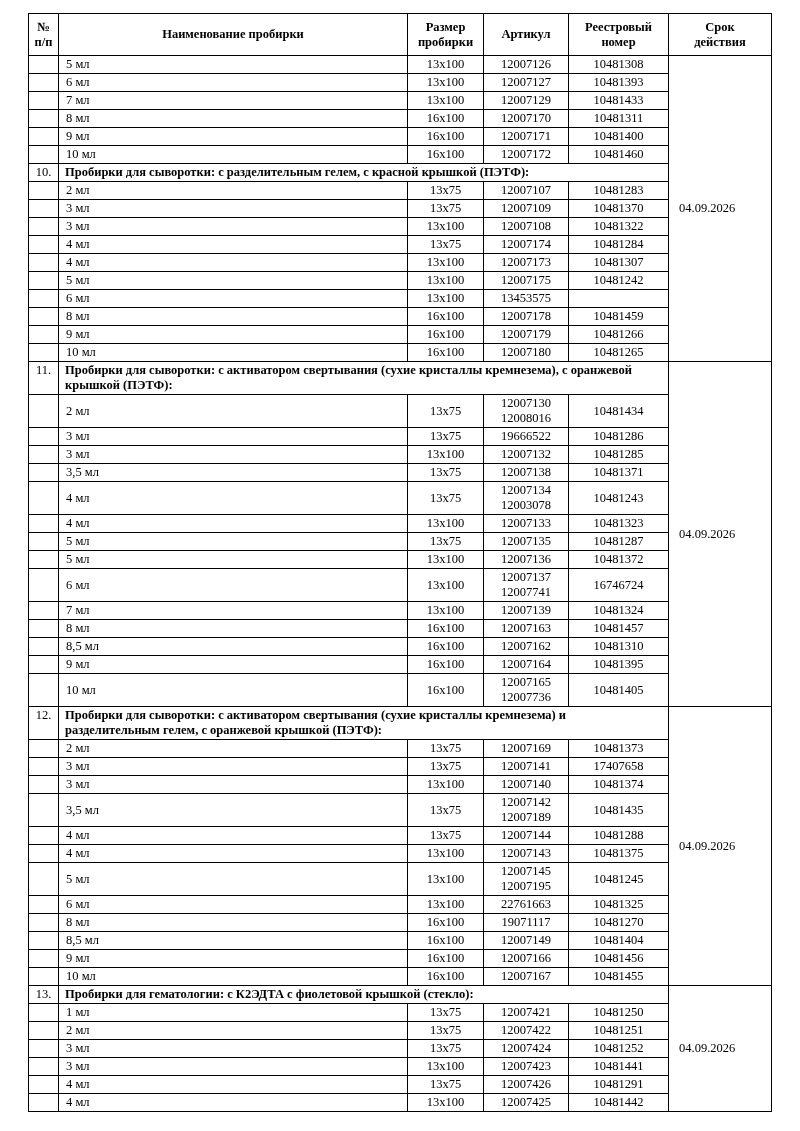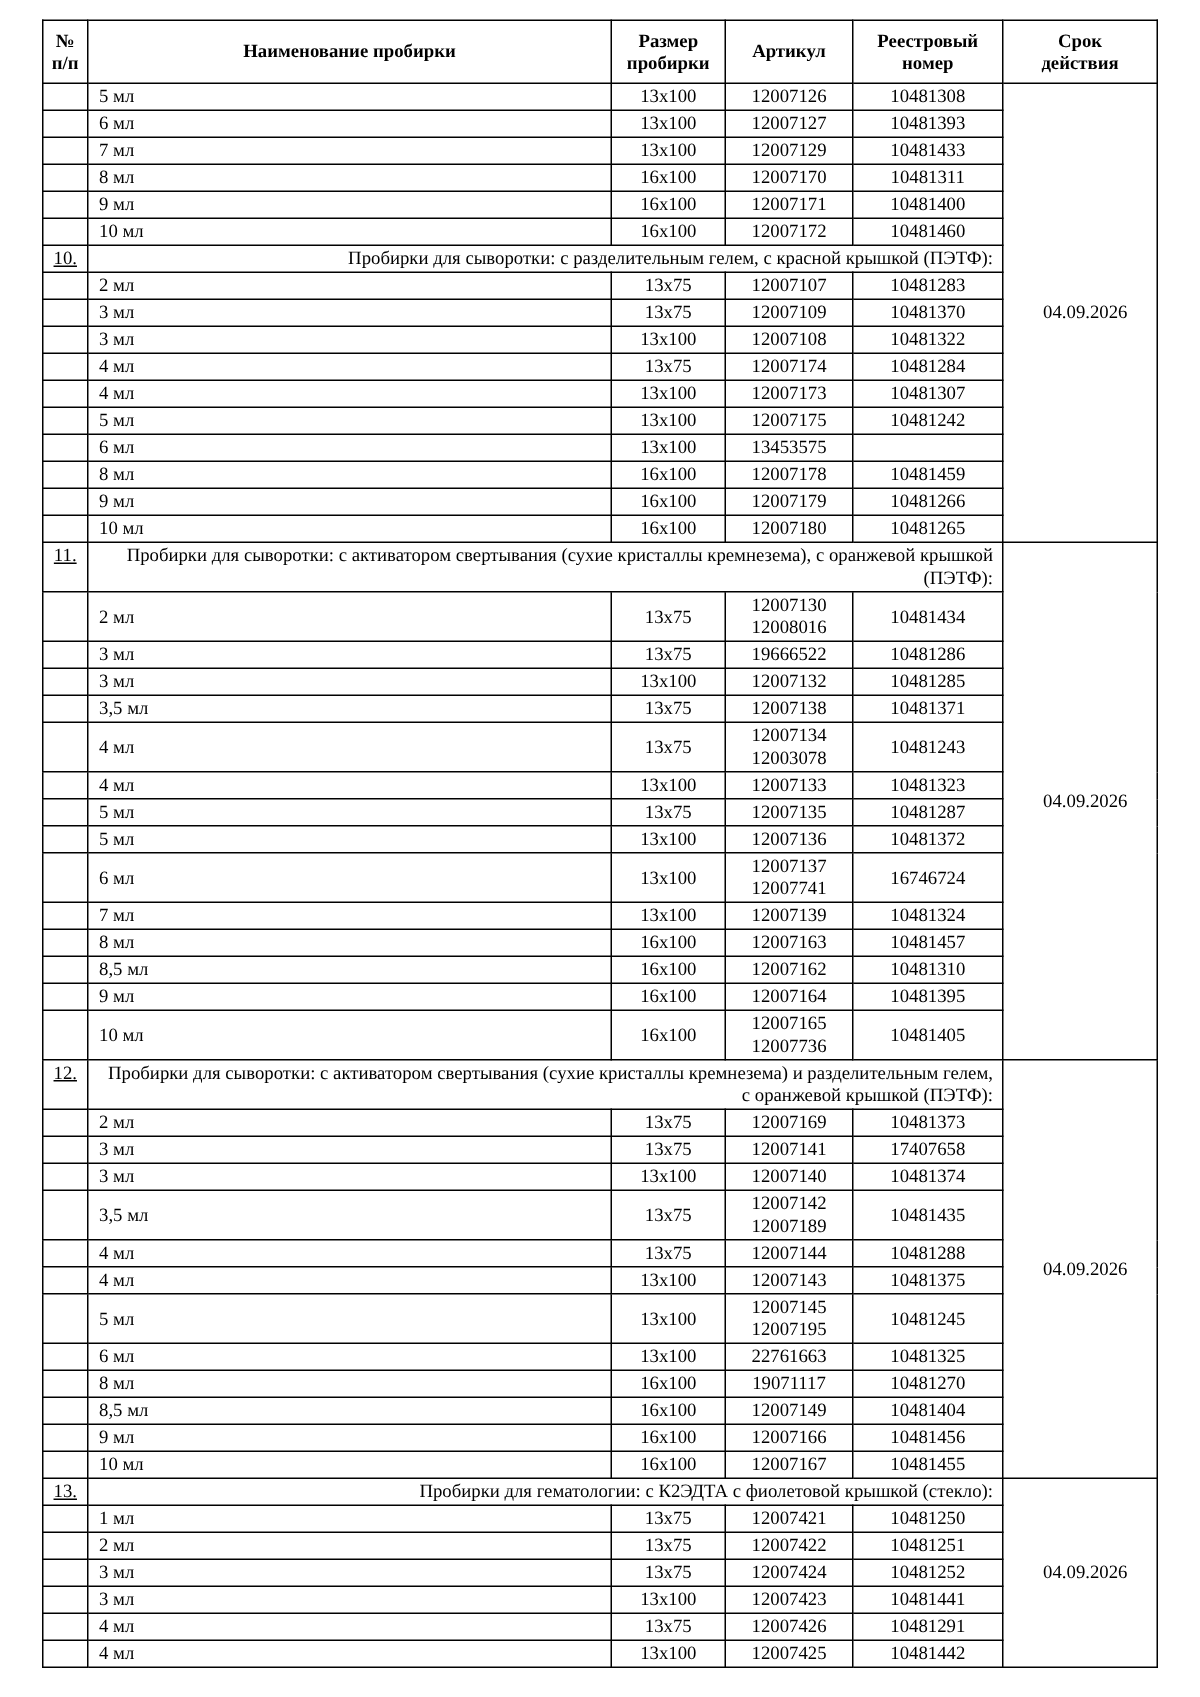--- a/index.html
+++ b/index.html
@@ -26,31 +26,31 @@
     overflow: hidden;
   }
   thead th {
     font-weight: bold;
     text-align: center;
     white-space: pre-line;
     height: 42px;
     padding: 2px 2px;
   }
   tbody td { height: 17px; }
-  td.num { text-align: center; vertical-align: top; padding: 1px 1px; text-decoration: underline; }
+  td.num { text-align: center; vertical-align: top; padding: 1px 1px; }
   td.name { text-align: left; padding-left: 7px; margin-top: 16px; }
   td.center { text-align: center; }
   td.pre { white-space: pre-line; }
   td.section-title {
-    font-weight: normal;
-    text-align: right;
+    font-weight: bold;
+    text-align: left;
     padding: 1px 6px;
   }
   td.validity {
-    text-align: center;
+    text-align: left;
     vertical-align: middle;
     font-size: 12.5px;
     padding-left: 10px;
   }
 </style>
 </head>
 <body>
 
 <div class="page">
   <table>

